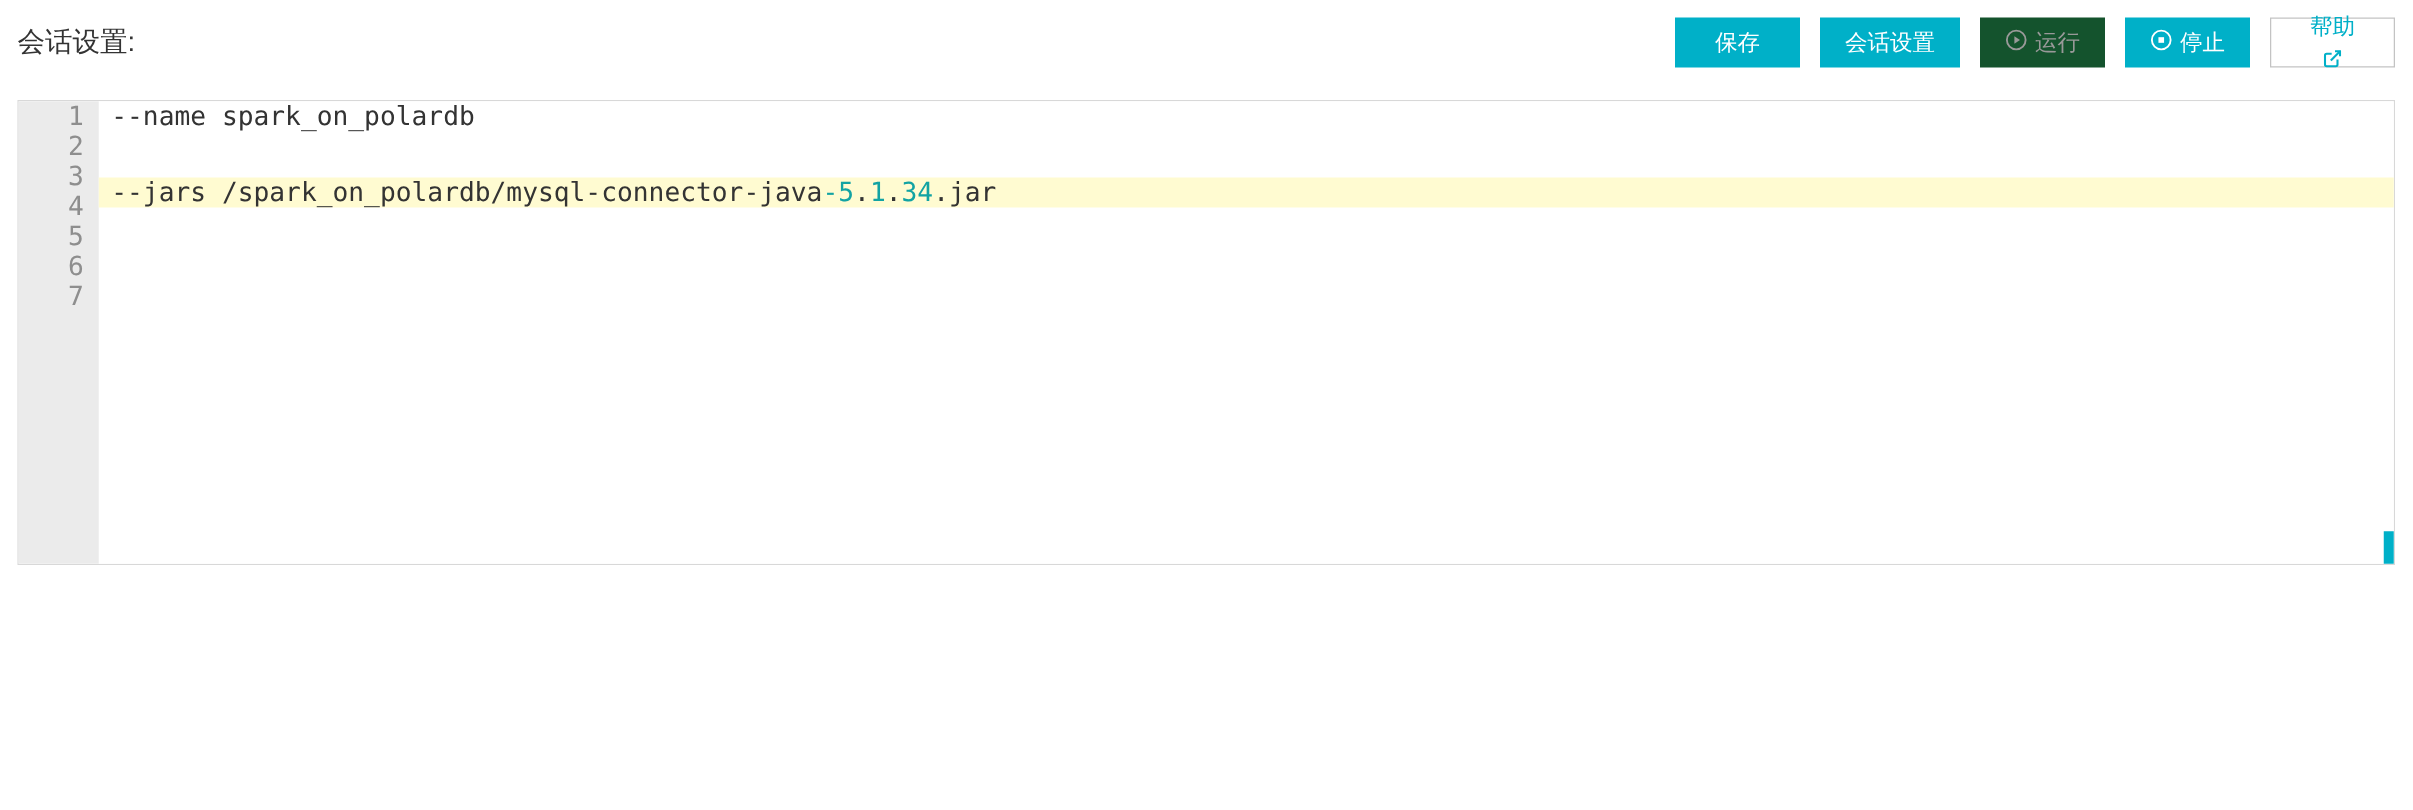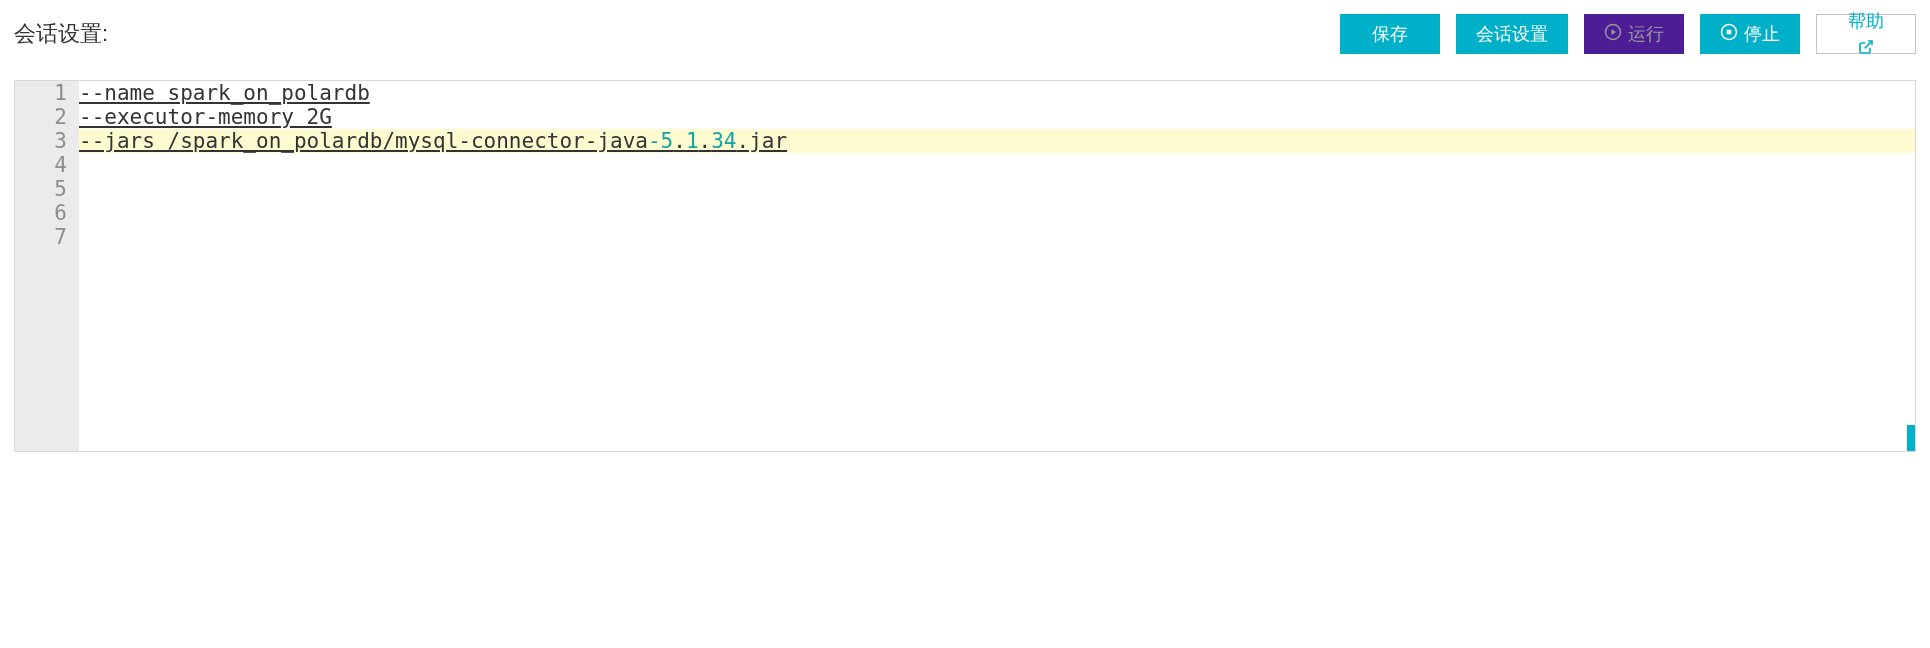--- a/index.html
+++ b/index.html
@@ -31,21 +31,21 @@
       min-width: 100px;
       height: 40px;
       padding: 0 20px;
       font-size: 18px;
       border: none;
       cursor: pointer;
       background: #00b0c8;
       color: #fff;
     }
     .btn-disabled {
-      background: #4c1d95;
+      background: #14532d;
       color: #999;
       cursor: not-allowed;
     }
     .btn-outline {
       background: #fff;
       color: #00b0c8;
       border: 1px solid #c3c3c3;
       flex-direction: column;
     }
     .icon-svg { display: inline-block; }
@@ -78,25 +78,26 @@
     .code-area {
       flex: 1;
       font-family: "Menlo", "Consolas", "DejaVu Sans Mono", monospace;
       font-size: 21px;
       line-height: 24px;
       color: #333;
       position: relative;
     }
     .code-line {
       height: 24px;
+      padding-left: 10px;
       white-space: pre;
-      text-decoration: underline;
     }
     .code-line-active {
       background: #fffbd1;
+      margin-top: 37px;
     }
     .tk-num { color: #12a3a3; }
     .scrollbar-stub {
       position: absolute;
       right: 0;
       bottom: 0;
       width: 8px;
       height: 26px;
       background: #00b0c8;
     }
@@ -150,18 +151,17 @@
         <div class="gutter-line">1</div>
         <div class="gutter-line">2</div>
         <div class="gutter-line">3</div>
         <div class="gutter-line">4</div>
         <div class="gutter-line">5</div>
         <div class="gutter-line">6</div>
         <div class="gutter-line">7</div>
       </div>
     <div class="code-area">
         <div class="code-line"><span>--name spark_on_polardb</span></div>
-        <div class="code-line"><span>--executor-memory 2G</span></div>
         <div class="code-line code-line-active"><span>--jars /spark_on_polardb/mysql-connector-java</span><span class="tk-num">-5</span><span>.</span><span class="tk-num">1</span><span>.</span><span class="tk-num">34</span><span>.jar</span></div>
       </div>
   </div>
   <div class="scrollbar-stub"></div>
 </div>
 
 </body></html>

